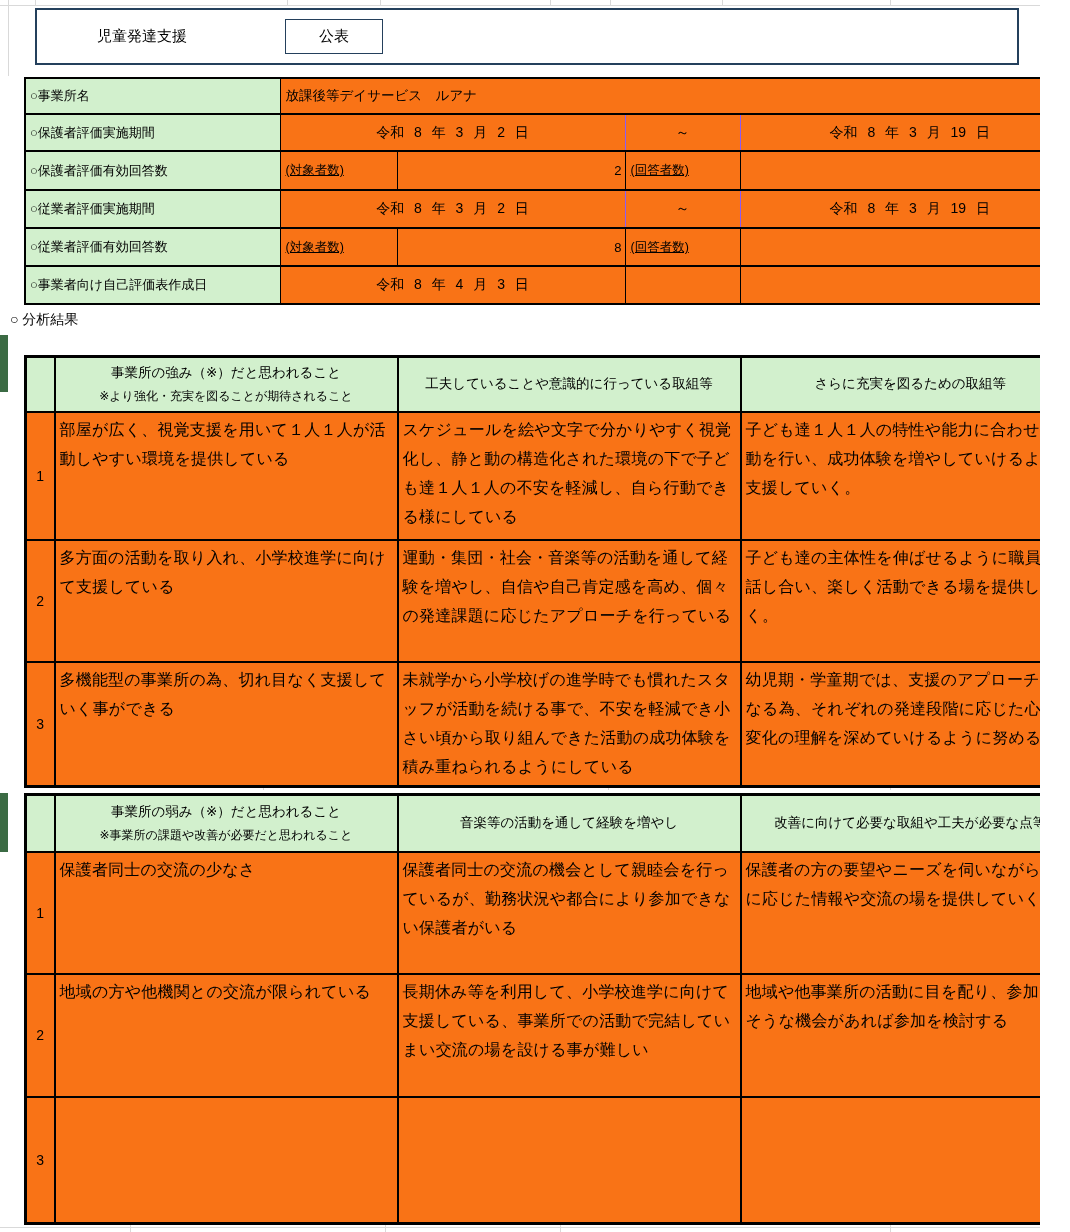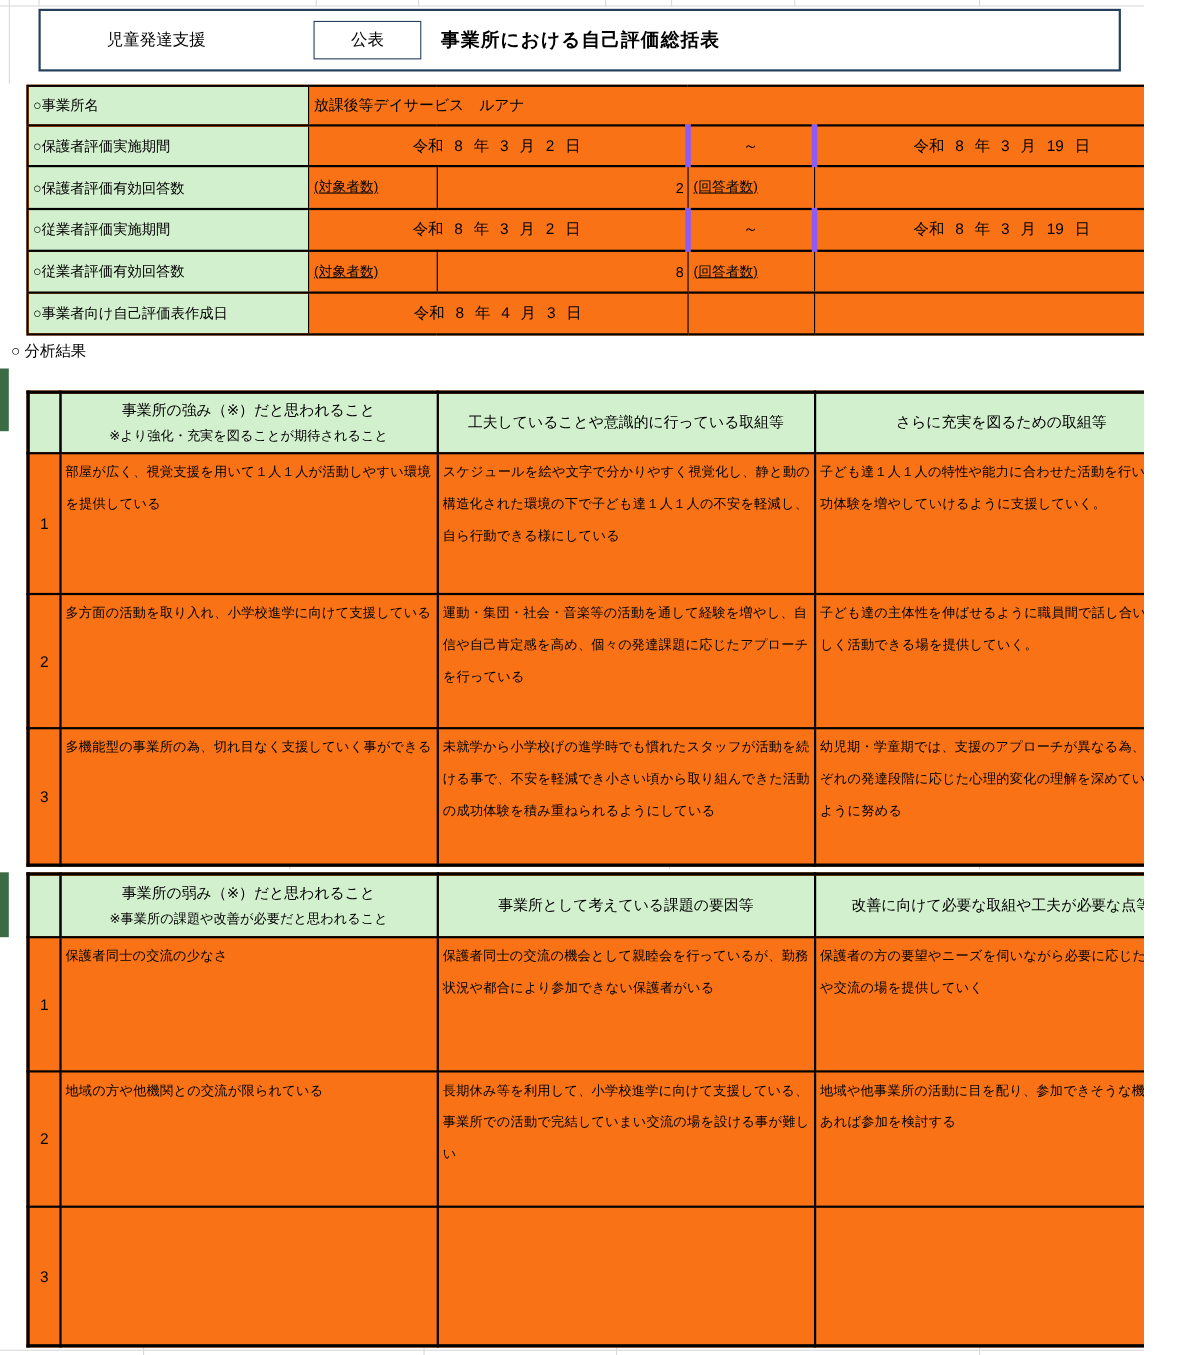--- a/index.html
+++ b/index.html
@@ -18,30 +18,30 @@
   
   .info-table{top:77px;width:1055px;border:2px solid #000;}
   .info-table td{border:1px solid #000;border-top-width:2px;border-bottom-width:2px;font-size:13px;vertical-align:middle;}
   .info-table td.lbl{padding-left:4px;}
   .info-table td.val{padding-left:5px;font-size:13.5px;}
   .info-table td.date{text-align:center;font-size:14px;word-spacing:6px;}
   .info-table td.tilde{text-align:center;font-size:14px;}
   .info-table td.klbl{padding-left:5px;font-size:12.5px;text-decoration:underline;}
   .info-table td.num-val{text-align:right;padding-right:3px;font-size:13px;}
   .info-table td.lt{border-left:1px solid #c8c8c8;}
-  .info-table td.rt{border-right:5px solid #8b5cf6;}
+  .info-table td.rt{border-right:1px solid #8b5cf6;}
   
   .section-label{position:absolute;left:10px;top:311px;font-size:14px;}
   
   .eval-table{width:1055px;border:3px solid #000;}
   .eval-table td{border:2px solid #000;}
   .eval-table td.hdr{text-align:center;vertical-align:middle;font-size:13.5px;}
   .hdr .sub{font-size:12px;margin-top:6px;}
   .eval-table td.rownum{text-align:center;vertical-align:middle;font-size:14px;}
-  .eval-table td.cell{vertical-align:top;padding:2px 3px 0 4px;font-size:12px;line-height:29px;letter-spacing:0.2px;}
+  .eval-table td.cell{vertical-align:top;padding:2px 3px 0 4px;font-size:16px;line-height:29px;letter-spacing:0.2px;}
   .strengths{top:335px;margin-top:20px;}
   .weaknesses{top:793px;}
   .dark-strip{position:absolute;left:0;width:8px;background:#3b6b44;}
   .strip-a{top:335px;height:57px;}
   .strip-b{top:793px;height:59px;}
 </style>
 </head>
 <body>
 
 <div class="sheet">
@@ -62,21 +62,20 @@
   <div class="gl" style="left:0;top:1227px;width:1070px;height:1px;"></div>
   <div class="gl" style="left:130px;top:1222px;width:1px;height:10px;"></div>
   <div class="gl" style="left:385px;top:1222px;width:1px;height:10px;"></div>
   <div class="gl" style="left:560px;top:1222px;width:1px;height:10px;"></div>
   <div class="gl" style="left:890px;top:1222px;width:1px;height:10px;"></div>
   <div class="gl" style="left:1060px;top:1222px;width:1px;height:10px;"></div>
 
   <div class="header-box">
     <span class="cat">児童発達支援</span>
     <span class="badge">公表</span>
-    <span class="doc-title">事業所における自己評価総括表</span>
   </div>
 
   <table class="info-table">
     <colgroup>
       <col style="width:255px">
         <col style="width:117px">
         <col style="width:228px">
         <col style="width:115px">
         <col style="width:340px">
     </colgroup>
@@ -169,21 +168,21 @@
         <col style="width:343px">
         <col style="width:340px">
     </colgroup>
     <tbody>
         <tr style="height:57px">
       <td class="green hdr"></td>
       <td class="green hdr">
         <div>事業所の弱み（※）だと思われること</div>
         <div class="sub">※事業所の課題や改善が必要だと思われること</div>
       </td>
-      <td class="green hdr">事業所として考えている課題の要因等</td>
+      <td class="green hdr">音楽等の活動を通して経験を増やし</td>
       <td class="green hdr">改善に向けて必要な取組や工夫が必要な点等</td>
     </tr>
     <tr style="height:122px">
       <td class="rownum">1</td>
       <td class="cell">保護者同士の交流の少なさ</td>
       <td class="cell">保護者同士の交流の機会として親睦会を行っているが、勤務状況や都合により参加できない保護者がいる</td>
       <td class="cell">保護者の方の要望やニーズを伺いながら必要に応じた情報や交流の場を提供していく</td>
     </tr>
     <tr style="height:123px">
       <td class="rownum">2</td>

